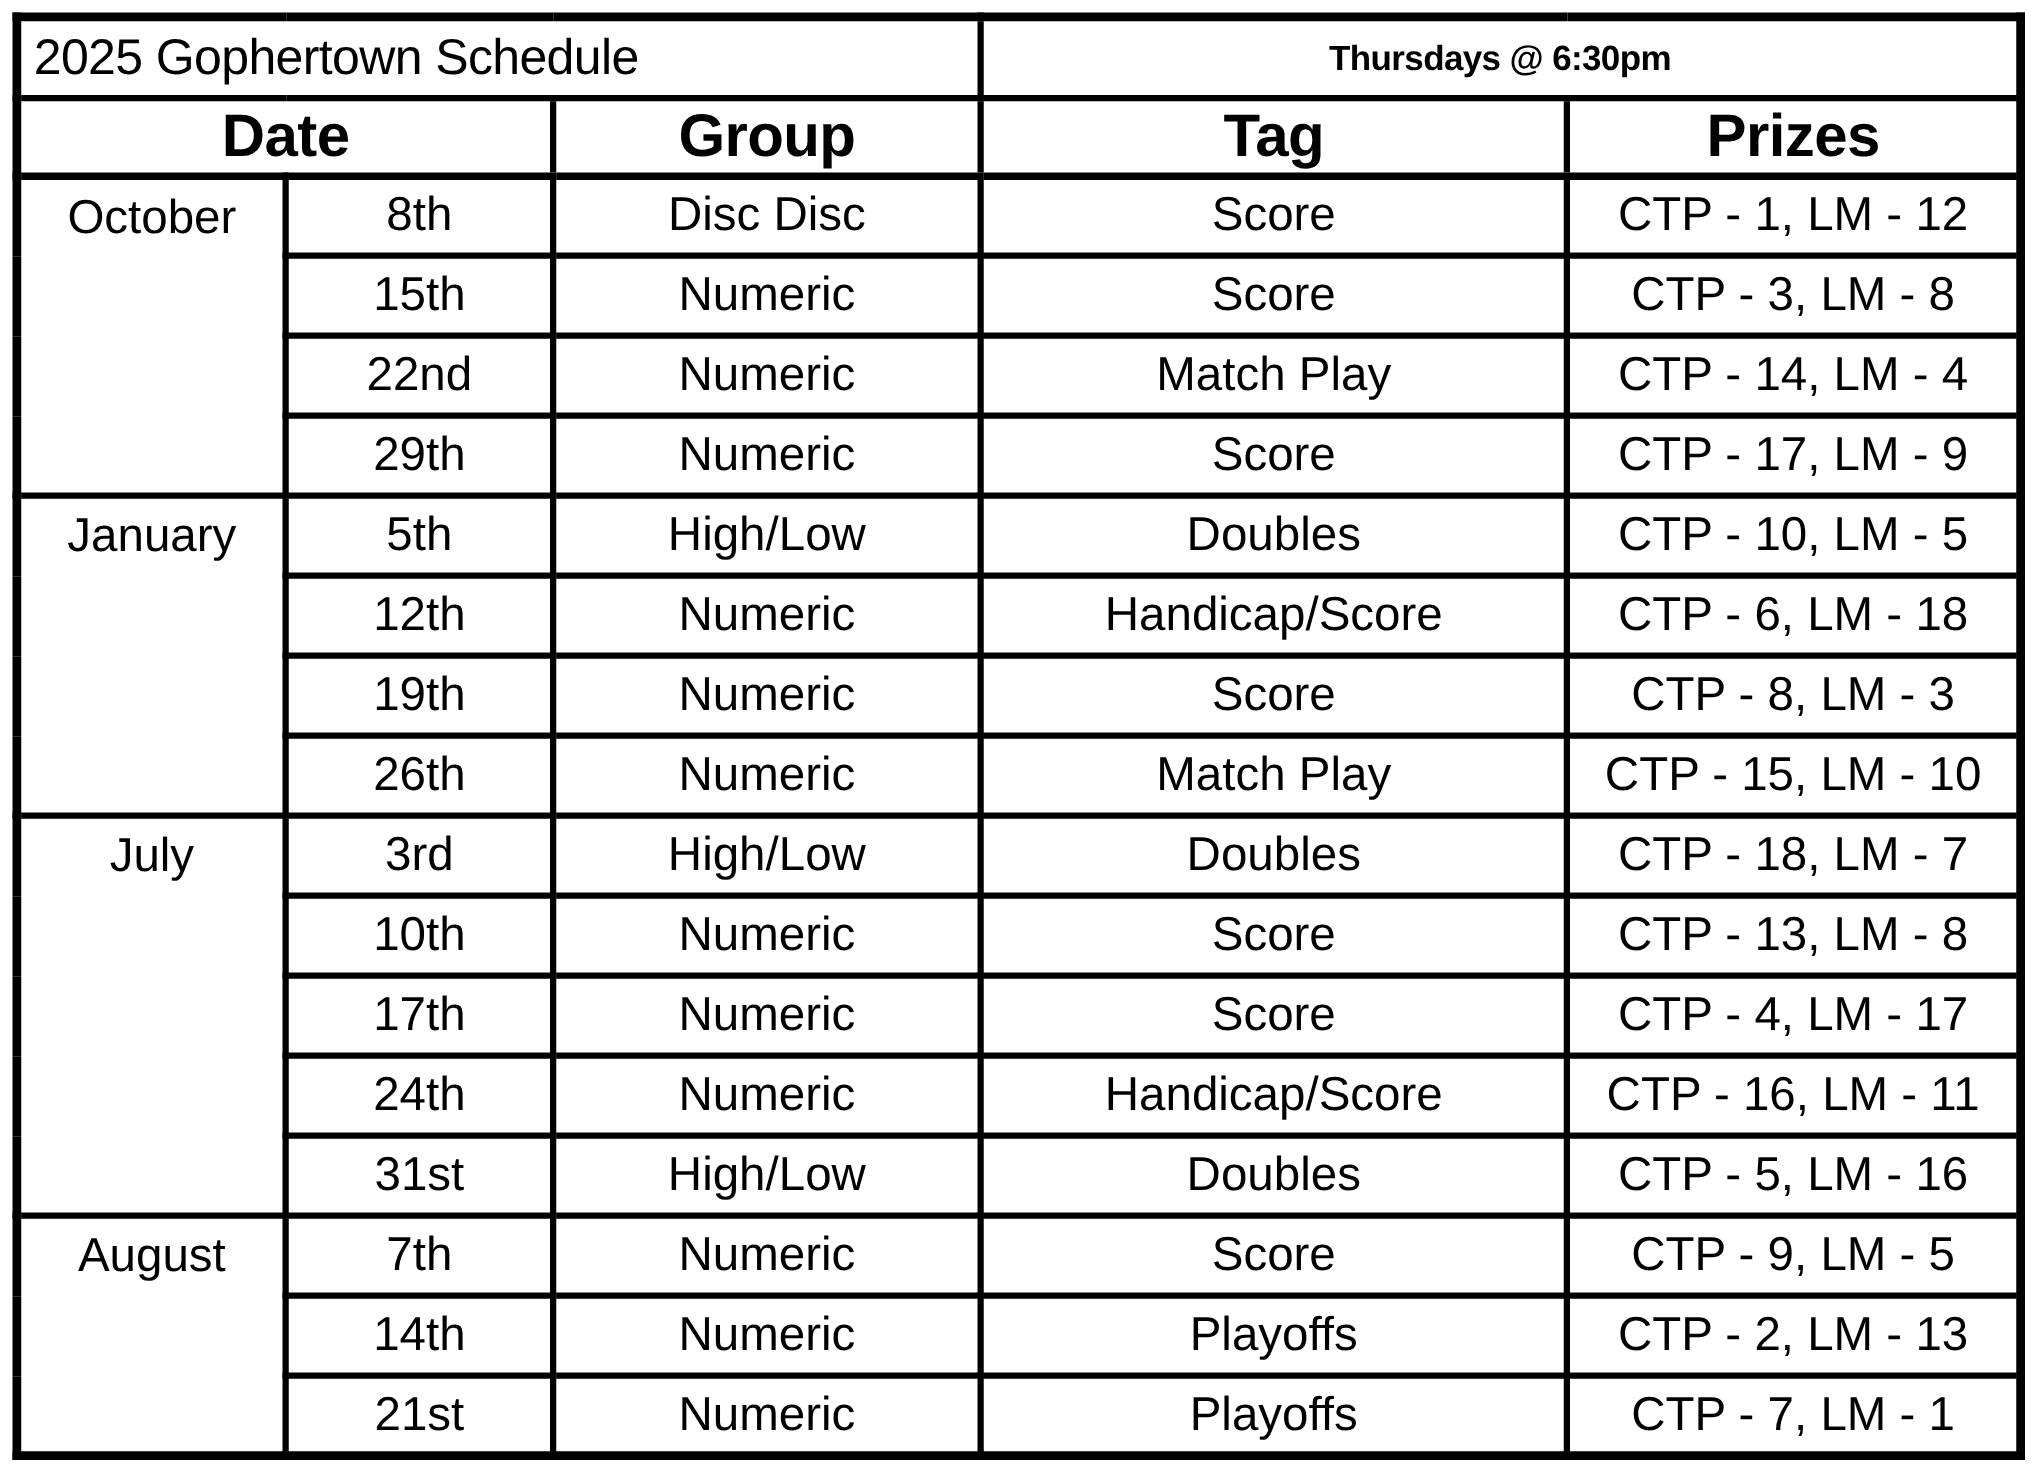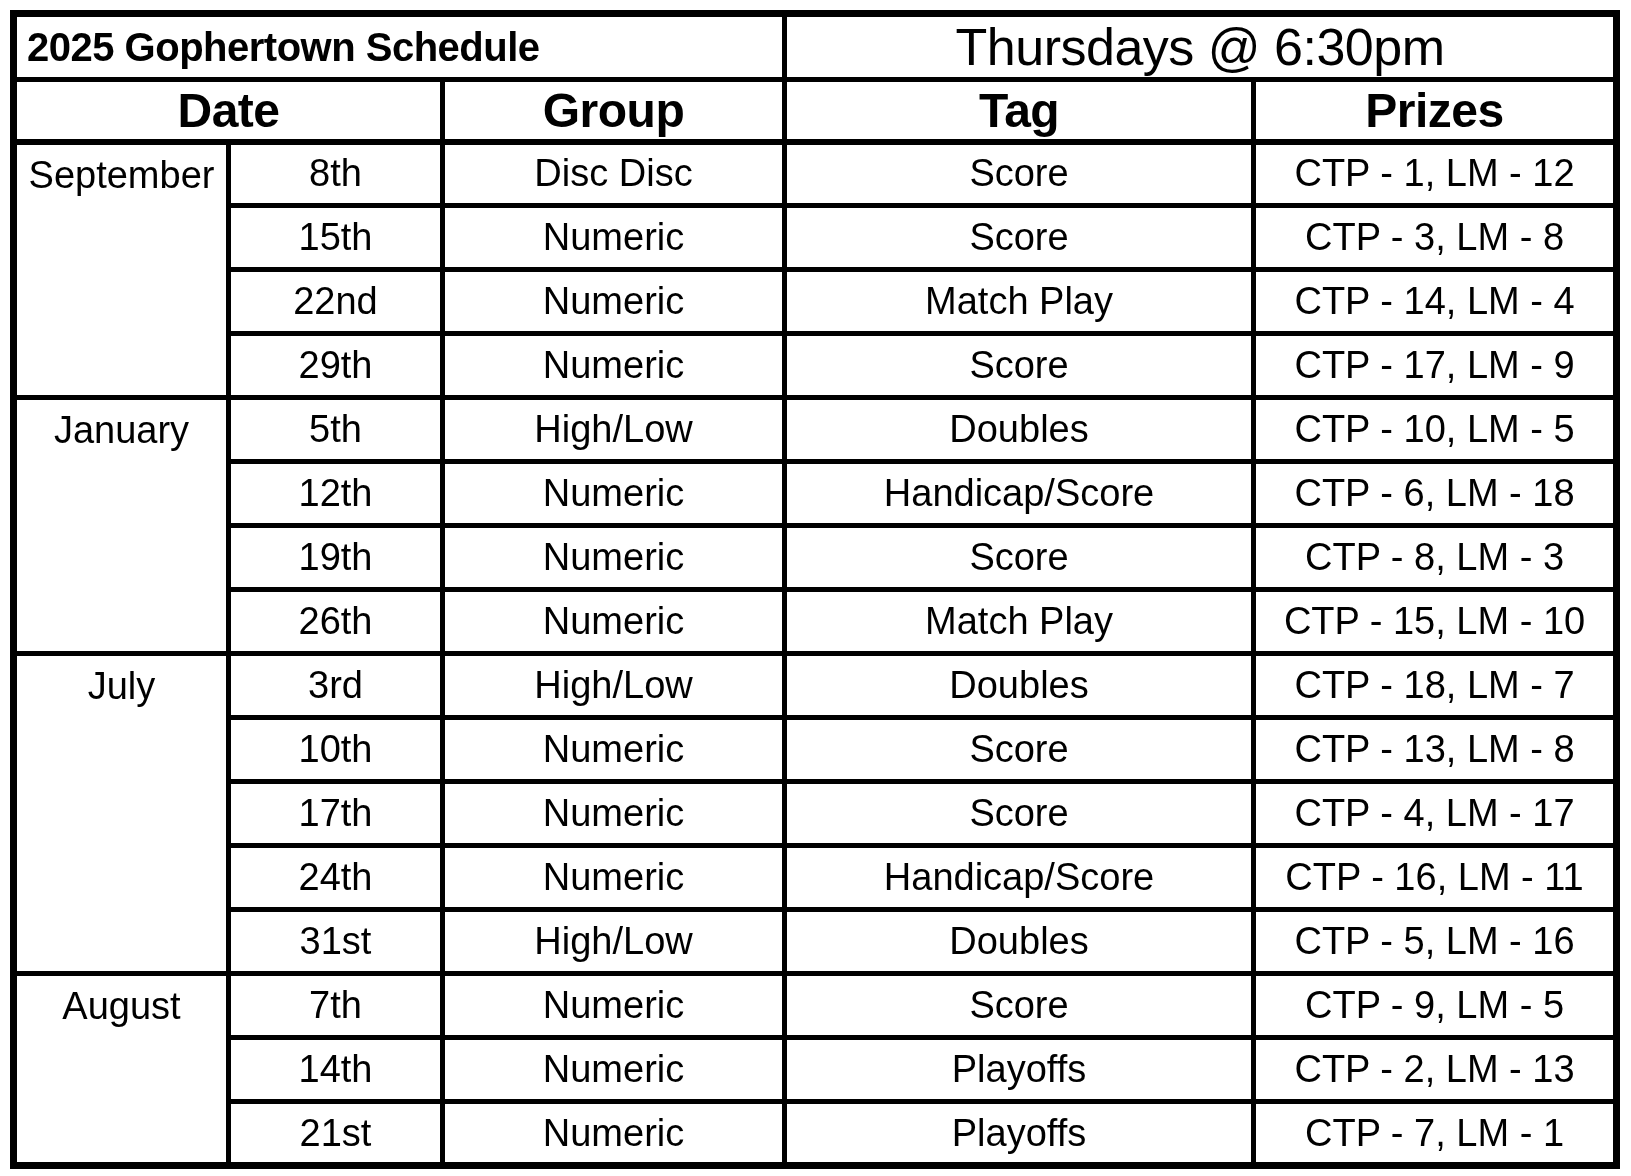--- a/index.html
+++ b/index.html
@@ -34,28 +34,28 @@
     padding: 0;
     overflow: hidden;
     white-space: nowrap;
   }
   tr.title-row { height: 65px; }
   tr.header-row { height: 62px; }
   tr.data-row { height: 64px; }
 
   .title-cell {
     text-align: left !important;
-    font-weight: bold;
+    font-weight: normal;
     font-size: 40px;
     padding-left: 10px !important;
     letter-spacing: -0.5px;
   }
   .subtitle-cell {
-    font-weight: normal;
-    font-size: 52px;
+    font-weight: bold;
+    font-size: 28px;
     letter-spacing: -0.5px;
   }
   tr.header-row th {
     font-weight: bold;
     font-size: 48px;
     border-bottom-width: 6px;
     letter-spacing: -0.5px;
   }
   tr.data-row td {
     font-size: 38px;
@@ -89,21 +89,21 @@
     </tr>
 
     <tr class="header-row">
       <th colspan="2">Date</th>
       <th>Group</th>
       <th>Tag</th>
       <th>Prizes</th>
     </tr>
 
     <tr class="data-row">
-      <td class="month-cell" rowspan="4">September</td>
+      <td class="month-cell" rowspan="4">October</td>
       <td>8th</td>
       <td>Disc Disc</td>
       <td>Score</td>
       <td>CTP - 1, LM - 12</td>
     </tr>
     <tr class="data-row">
       <td>15th</td>
       <td>Numeric</td>
       <td>Score</td>
       <td>CTP - 3, LM - 8</td>

